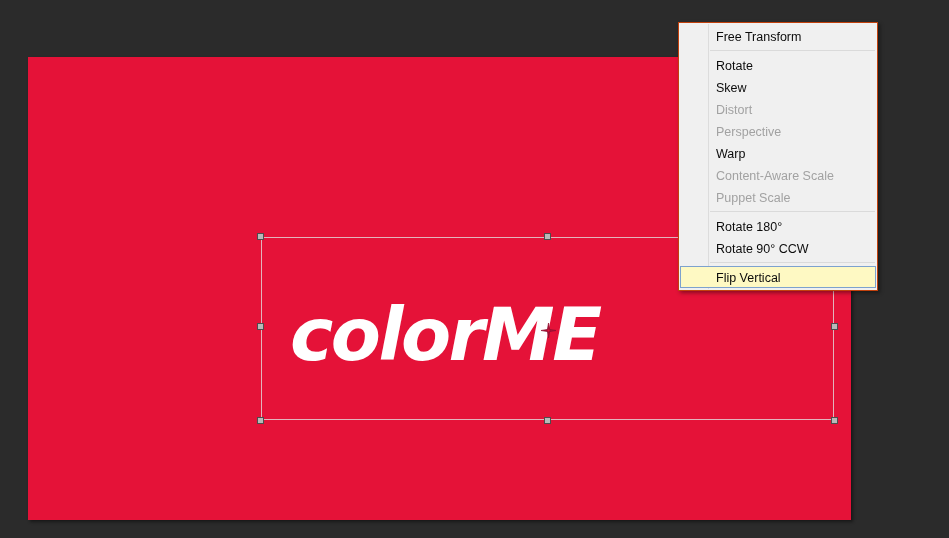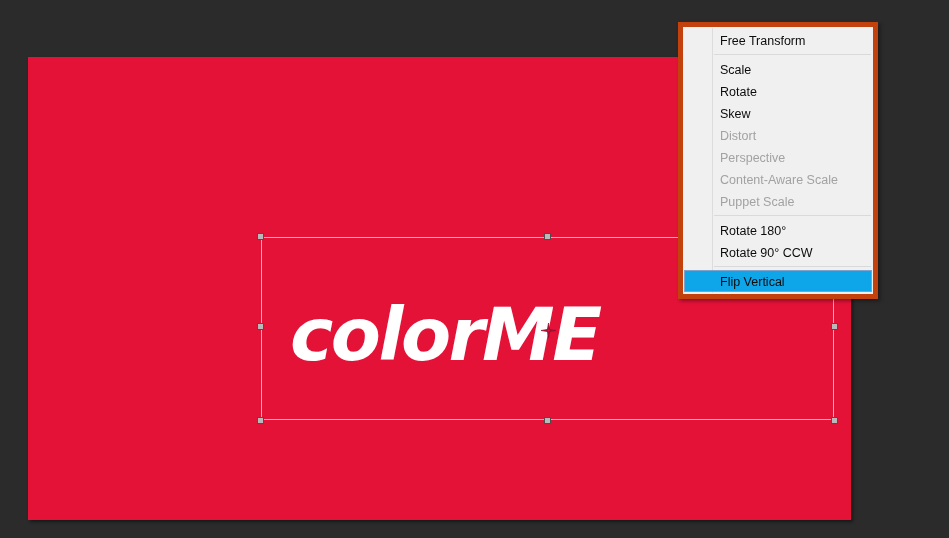--- a/index.html
+++ b/index.html
@@ -104,21 +104,21 @@
     pointer-events: none;
   }
 
   
   #context-menu {
     position: absolute;
     left: 678px;
     top: 22px;
     width: 200px;
     background: #f0f0f0;
-    border: 5px solid #c2410c;
+    border: 1px solid #c2410c;
     box-sizing: border-box;
     box-shadow: 2px 2px 4px rgba(0,0,0,0.40);
     padding: 2px 0 2px 0;
     font-size: 12.5px;
     color: #0c0c0c;
   }
 
   #menu-gutter {
     position: absolute;
     left: 1px;
@@ -142,21 +142,21 @@
     height: 22px;
     line-height: 22px;
     padding-left: 35px;
     white-space: nowrap;
     border: 1px solid transparent;
     box-sizing: border-box;
     margin: 0 1px;
   }
   .menu-item.disabled { color: #a2a2a2; }
   .menu-item.highlighted {
-    background: #0ea5e9;
+    background: #fef9c3;
     border: 1px solid #7da2ce;
   }
 
   .menu-sep {
     height: 1px;
     background: #dadada;
     margin: 3px 2px 3px 31px;
   }
 </style>
 </head>
@@ -190,25 +190,25 @@
       <path d="M7.5 0 L8.6 6.4 L15 7.5 L8.6 8.6 L7.5 15 L6.4 8.6 L0 7.5 L6.4 6.4 Z" fill="#b0153a" stroke="#8e1030" stroke-width="0.7"></path>
       <circle cx="7.5" cy="7.5" r="1.5" fill="#e51238" stroke="#8e1030" stroke-width="0.7"></circle>
     </svg>
   </div>
 
   <div id="context-menu">
     <div id="menu-gutter"></div>
     <div class="menu-list" id="menu-root">
         <div class="menu-item">Free Transform</div>
         <div class="menu-sep"></div>
-        <div class="menu-item">Scale</div>
         <div class="menu-item">Rotate</div>
         <div class="menu-item">Skew</div>
         <div class="menu-item disabled">Distort</div>
         <div class="menu-item disabled">Perspective</div>
+        <div class="menu-item">Warp</div>
         <div class="menu-item disabled">Content-Aware Scale</div>
         <div class="menu-item disabled">Puppet Scale</div>
         <div class="menu-sep"></div>
         <div class="menu-item">Rotate 180°</div>
         <div class="menu-item">Rotate 90° CCW</div>
         <div class="menu-sep"></div>
         <div class="menu-item highlighted">Flip Vertical</div>
       </div>
   </div>
 

